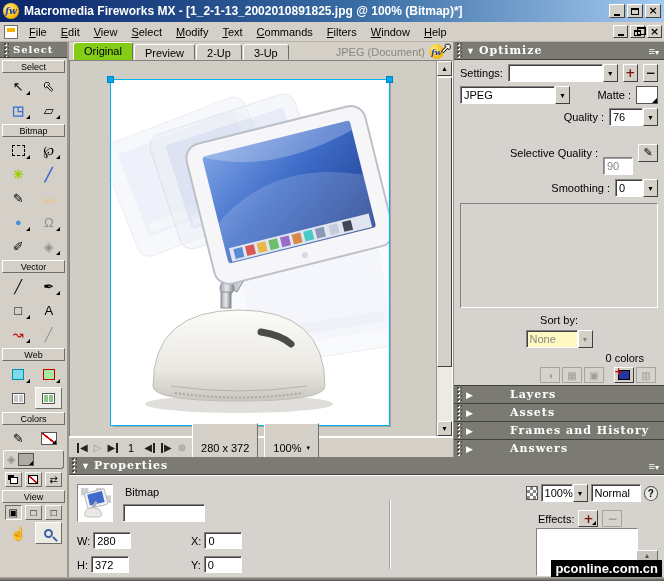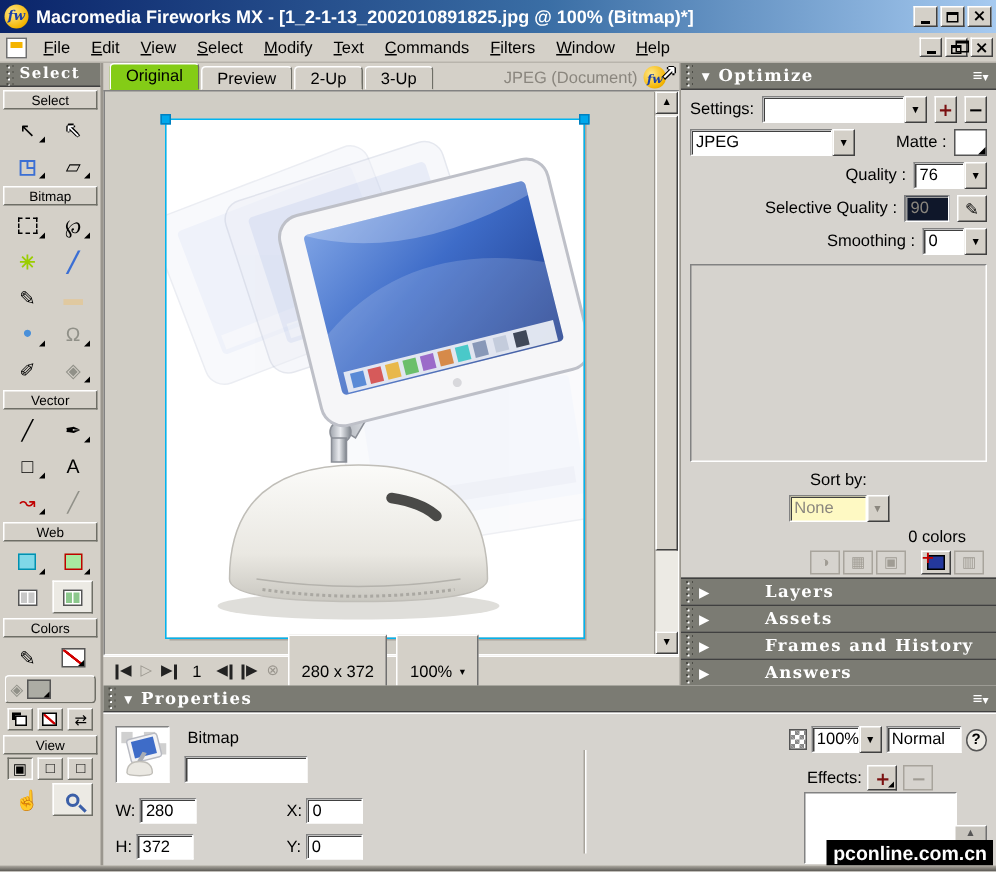--- a/index.html
+++ b/index.html
@@ -131,22 +131,22 @@
   .combo .cfield { background:#fff; border:1px solid; border-color:#828282 #fff #fff #828282; box-shadow:inset 1px 1px 0 #404040;
     padding:2px 3px; height:18px; font-size:11px; }
   .combo .carrow { width:15px; height:18px; background:#D4D0C8; border:1px solid; border-color:#fff #404040 #404040 #fff;
     display:flex; align-items:center; justify-content:center; font-size:7px; }
   .pm-btn { width:20px; height:18px; background:#D4D0C8; border:1px solid; border-color:#fff #404040 #404040 #fff;
     font:bold 12px "DejaVu Sans",sans-serif; display:flex; align-items:center; justify-content:center; }
   .pm-btn.plus { color:#7A1010; }
   .matte-swatch { position:relative; width:22px; height:18px; background:#fff; border:1px solid #555; }
   .matte-swatch::after { content:""; position:absolute; right:0; bottom:0; width:0; height:0;
     border-left:5px solid transparent; border-bottom:5px solid #000; }
-  .gfield { background:#0f172a; color:#8A867E; border:1px solid; border-color:#828282 #fff #fff #828282;
-    box-shadow:inset 1px 1px 0 #A0A0A0; padding:2px 3px; height:18px; width:30px; font-size:11px; }
+  .gfield { background:#ffffff; color:#8A867E; border:1px solid; border-color:#828282 #fff #fff #828282;
+    box-shadow:inset 1px 1px 0 #A0A0A0; padding:2px 3px; height:18px; width:30px; font-size:11px;margin-top:27px; }
   .edit-btn { width:20px; height:18px; background:#D4D0C8; border:1px solid; border-color:#fff #404040 #404040 #fff;
     display:flex; align-items:center; justify-content:center; font-size:11px; }
   .color-table { flex:1; margin:2px 0 6px; background:#D6D3CE; border:1px solid; border-color:#828282 #fff #fff #828282; }
   .sort-row { display:flex; align-items:center; gap:4px; margin-bottom:3px;flex-direction:column; }
   .count { margin-left:auto; margin-right:14px; }
   .pal-row { display:flex; align-items:center; gap:2px; justify-content:flex-end; padding-right:2px; }
   .pal-btn { width:20px; height:16px; background:#D6D3CE; border:1px solid #A8A49C; color:#A09C94;
     display:flex; align-items:center; justify-content:center; font-size:10px; }
   .pal-btn.on { border:1px solid; border-color:#fff #404040 #404040 #fff; color:#000; background:#D4D0C8; }
   .addcol { position:relative; width:12px; height:10px; background:#24389C; border:1px solid #000; }

